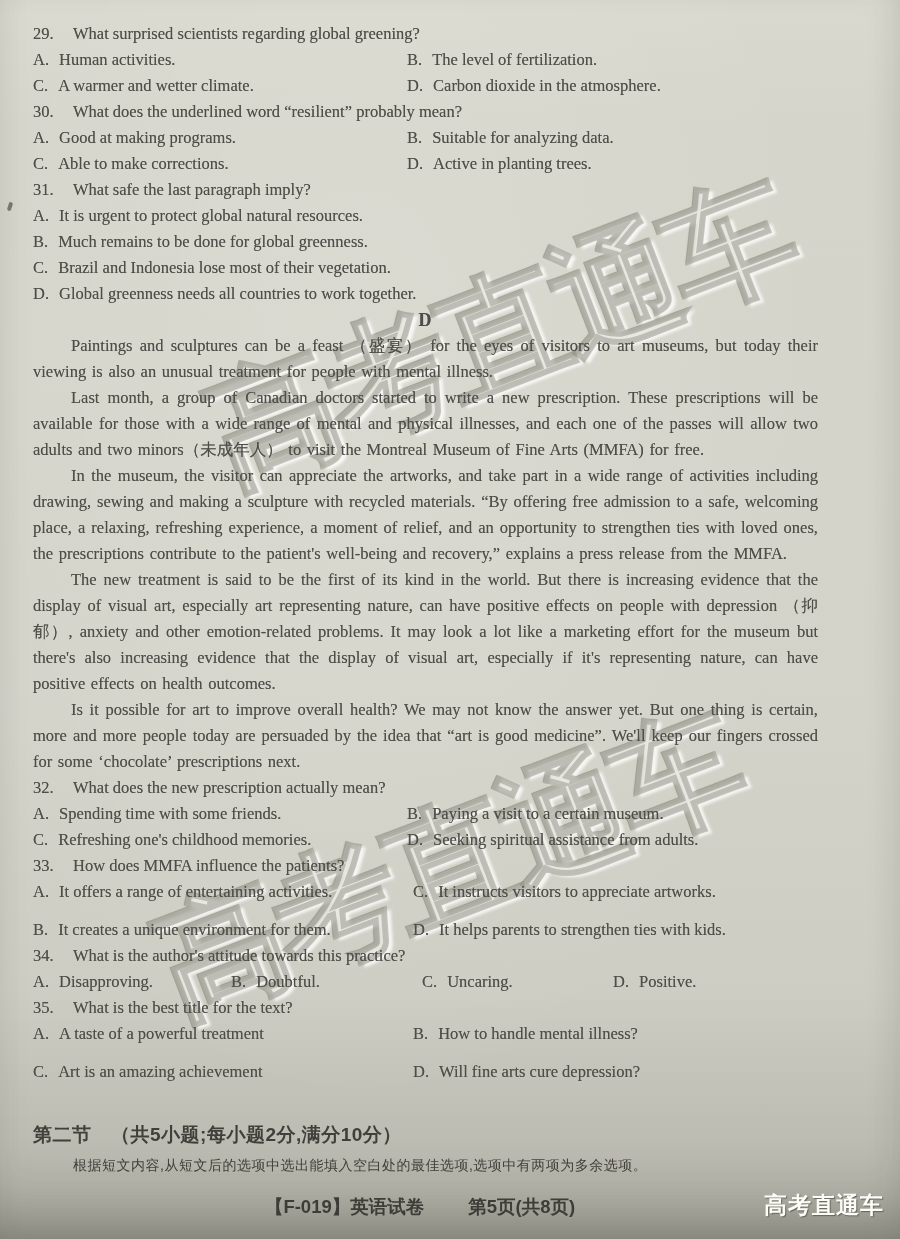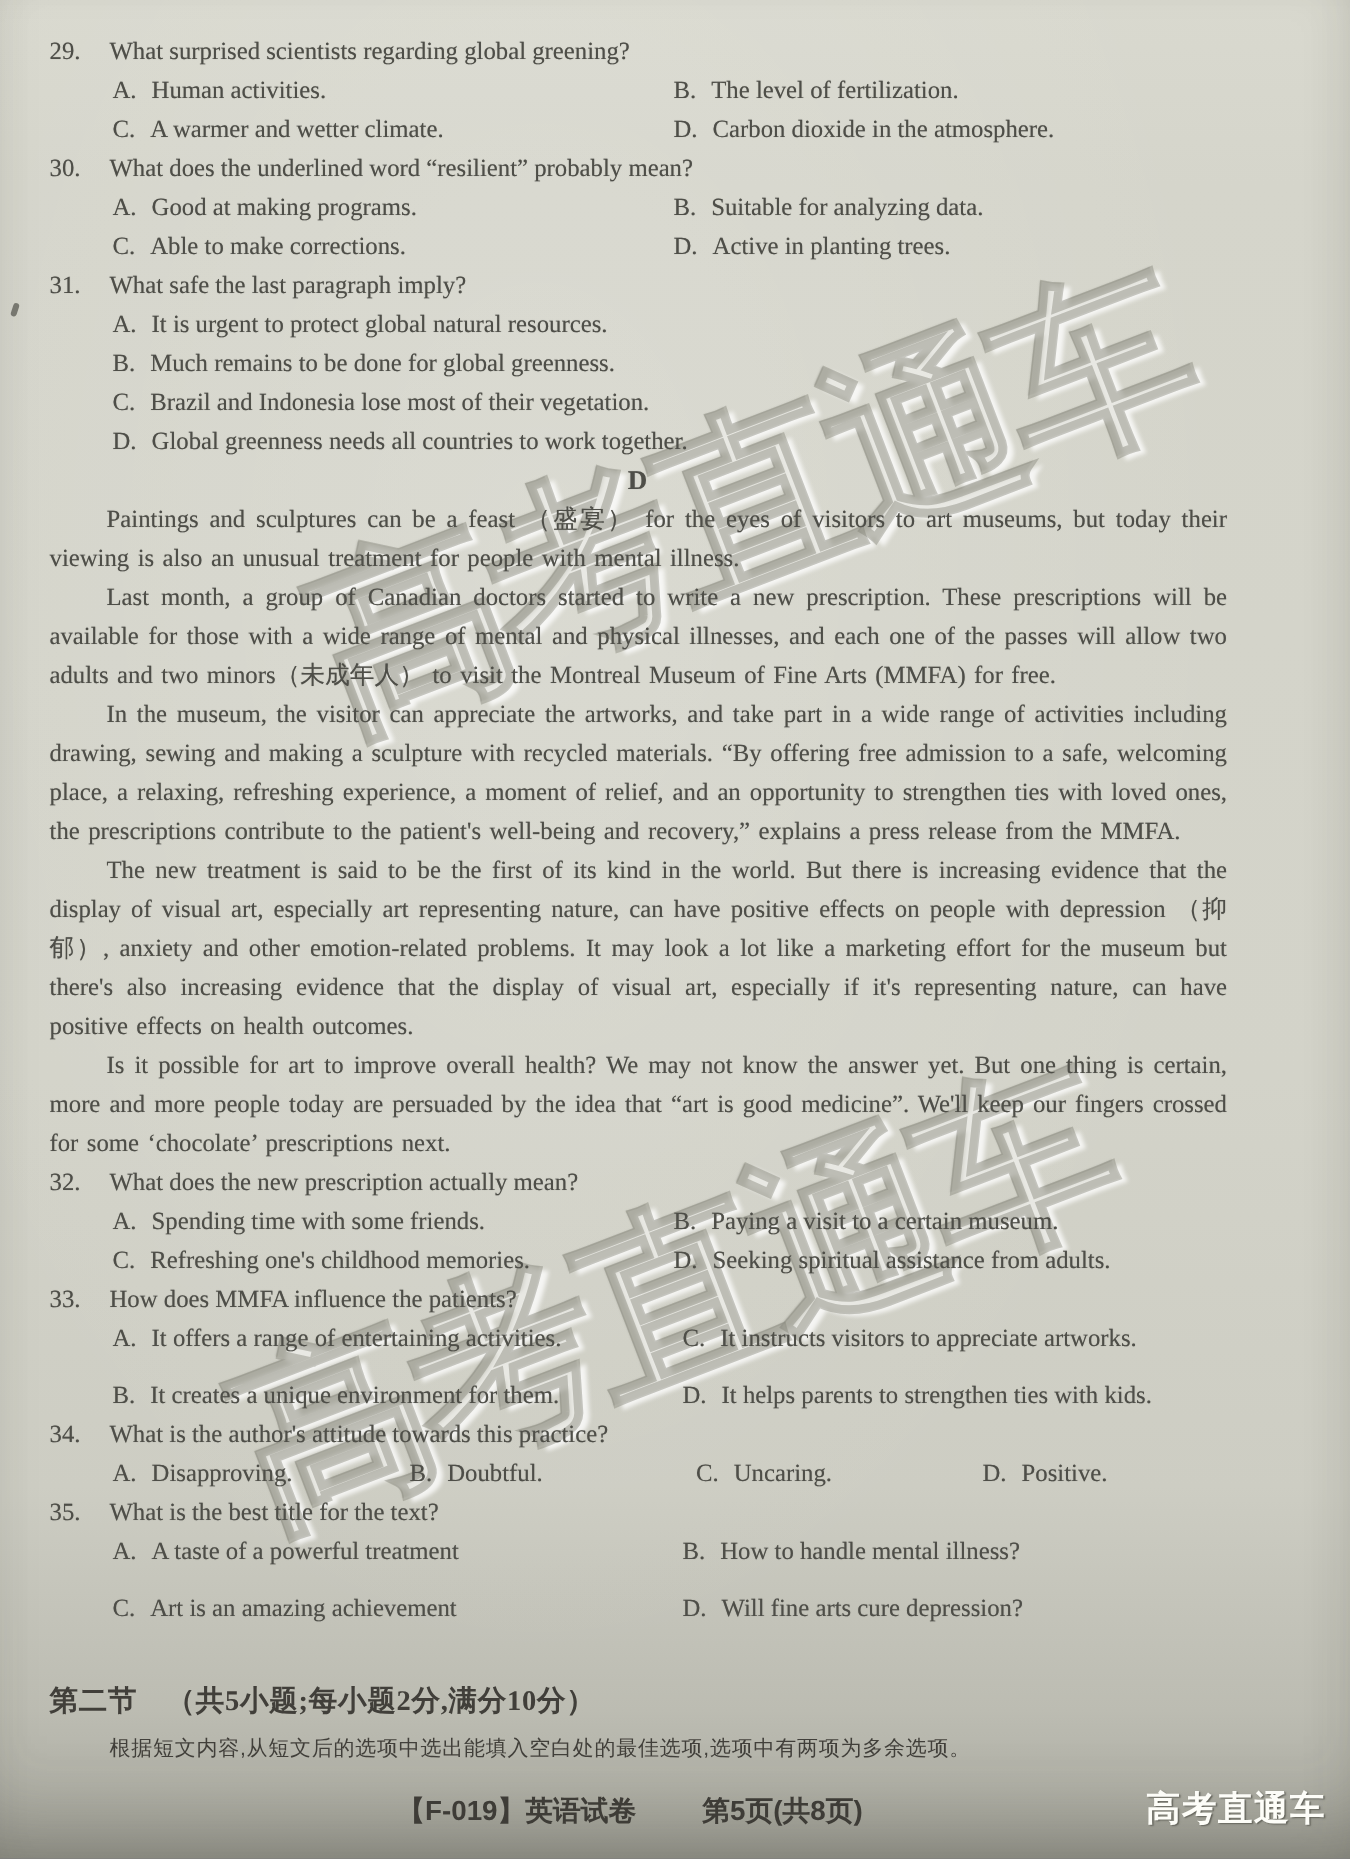--- a/index.html
+++ b/index.html
@@ -42,32 +42,32 @@
   
   .content{
     position:absolute;z-index:2;left:0;top:0;width:852px;
     padding:21px 34px 0 33px;box-sizing:border-box;
     font-size:16.5px;line-height:26px;
     text-shadow:0 0 0.5px rgba(78,78,72,0.55);
   }
   .q-line{display:flex;}
   .q-num{flex:0 0 40px;}
   .q-text{flex:1;}
-  .options{display:grid;margin-left:42px;column-gap:6px;}
+  .options{display:grid;column-gap:6px;}
   .opt{white-space:nowrap;overflow:hidden;}
   .opt-label{display:inline-block;margin-right:10px;}
   .passage-label{text-align:center;font-weight:700;font-size:18px;line-height:26px;letter-spacing:1px;}
   .para{margin:0;text-indent:38px;text-align:justify;word-spacing:1.5px;}
   
   .section2{
     position:absolute;z-index:2;left:33px;right:40px;top:1120px;
     color:#413f3a;
   }
   .section2-heading{
-    font-family:Liberation Serif, serif;
+    font-family:Liberation Sans, sans-serif;
     font-weight:600;font-size:19px;line-height:30px;letter-spacing:0.5px;
   }
   .section2-instruction{
     font-family:"Liberation Sans","DejaVu Sans",sans-serif;
     font-weight:500;font-size:14px;line-height:30px;text-indent:40px;letter-spacing:0.5px;
   }
   .page-footer{
     position:absolute;z-index:2;left:0;right:60px;top:1194px;
     display:flex;justify-content:center;gap:44px;
     font-family:"Liberation Sans","DejaVu Sans",sans-serif;

